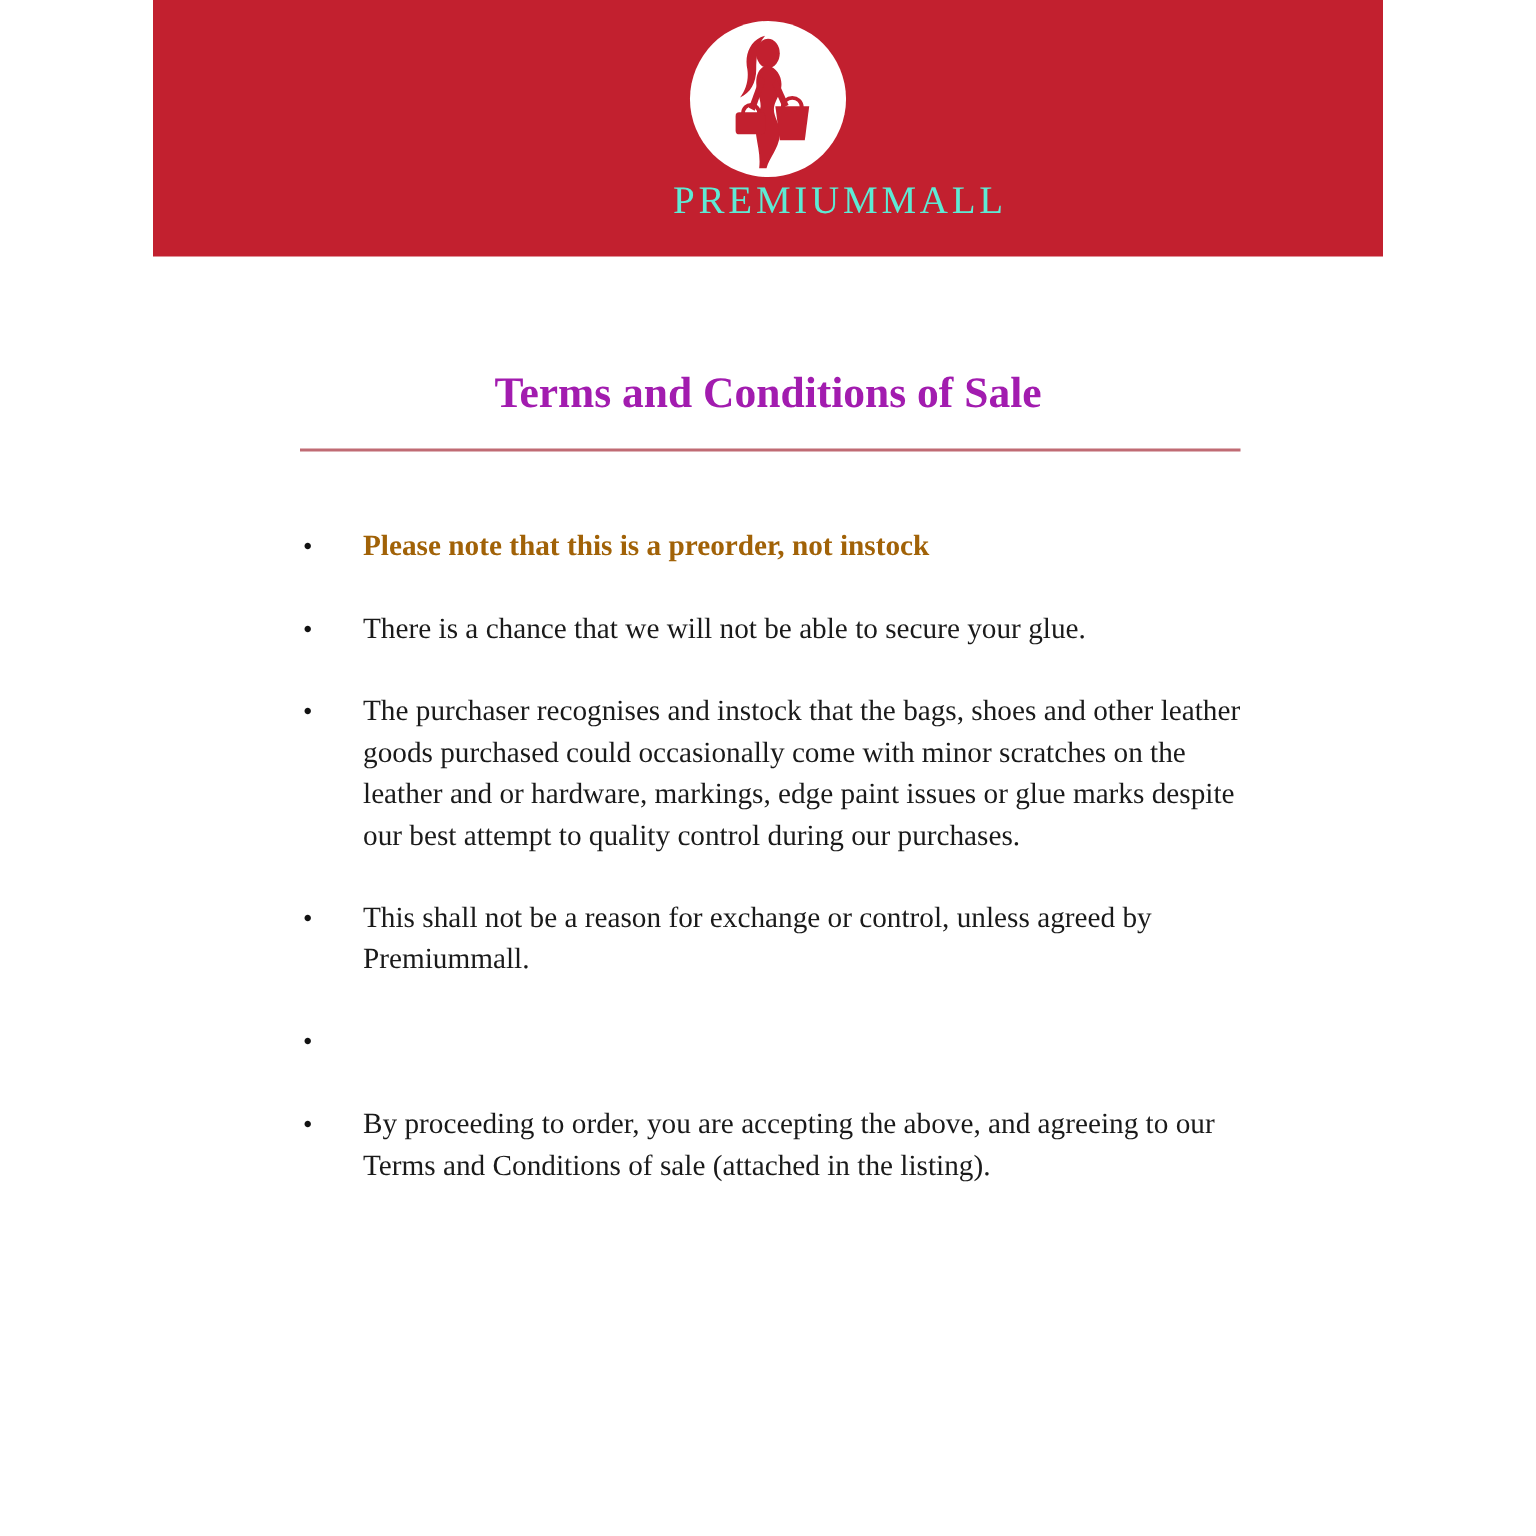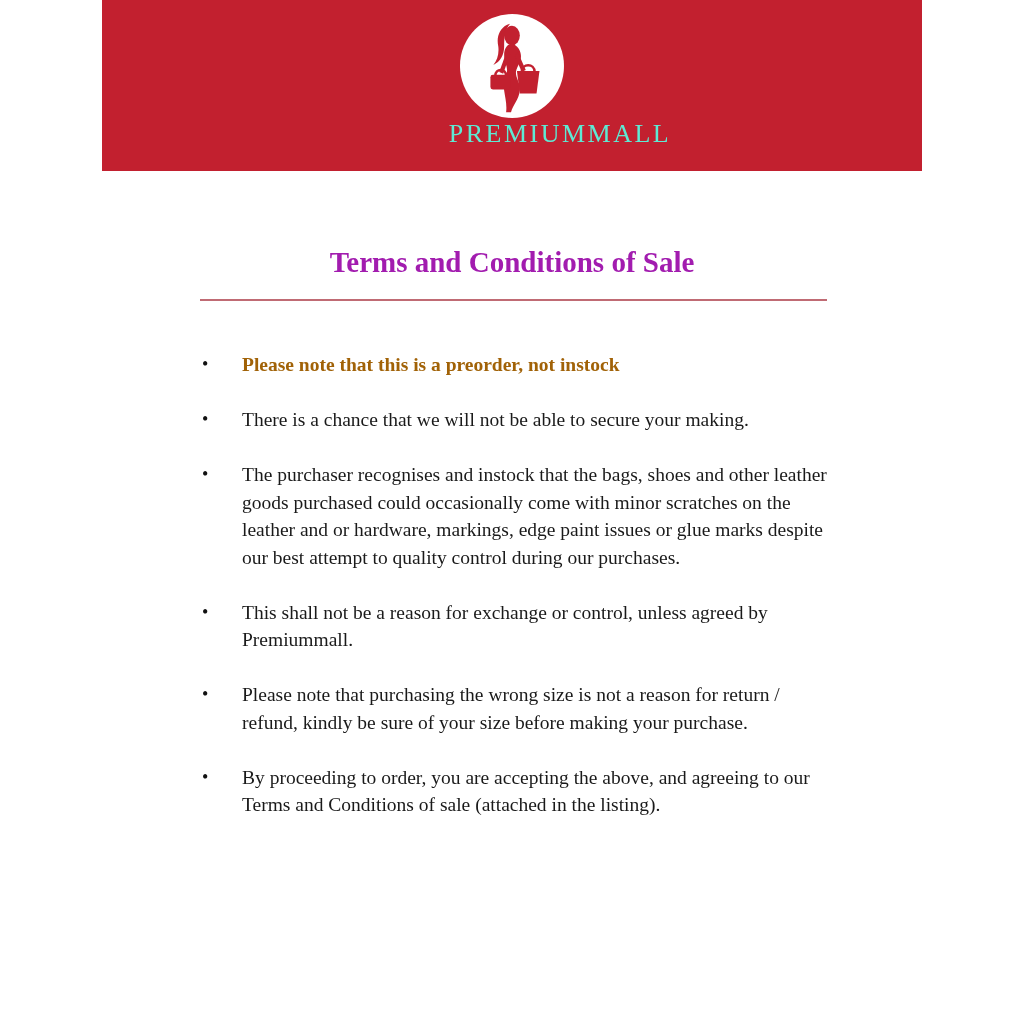--- a/index.html
+++ b/index.html
@@ -130,39 +130,38 @@
   <ul class="terms-list">
       <li>
         <span class="bullet">•</span>
         <div class="item-body">
           <div class="red-bold">Please note that this is a preorder, not instock</div>
         </div>
       </li>
       <li>
         <span class="bullet">•</span>
         <div class="item-body">
-          <div>There is a chance that we will not be able to secure your making.</div>
+          <div>There is a chance that we will not be able to secure your glue.</div>
         </div>
       </li>
       <li>
         <span class="bullet">•</span>
         <div class="item-body">
           <div>The purchaser recognises and instock that the bags, shoes and other leather goods purchased could occasionally come with minor scratches on the leather and or hardware, markings, edge paint issues or glue marks despite our best attempt to quality control during our purchases.</div>
         </div>
       </li>
       <li>
         <span class="bullet">•</span>
         <div class="item-body">
           <div>This shall not be a reason for exchange or control, unless agreed by Premiummall.</div>
         </div>
       </li>
       <li>
         <span class="bullet">•</span>
         <div class="item-body">
-          <div>Please note that purchasing the wrong size is not a reason for return / refund, kindly be sure of your size before making your purchase.</div>
         </div>
       </li>
       <li>
         <span class="bullet">•</span>
         <div class="item-body">
           <div>By proceeding to order, you are accepting the above, and agreeing to our Terms and Conditions of sale (attached in the listing).</div>
         </div>
       </li>
     </ul>
 

